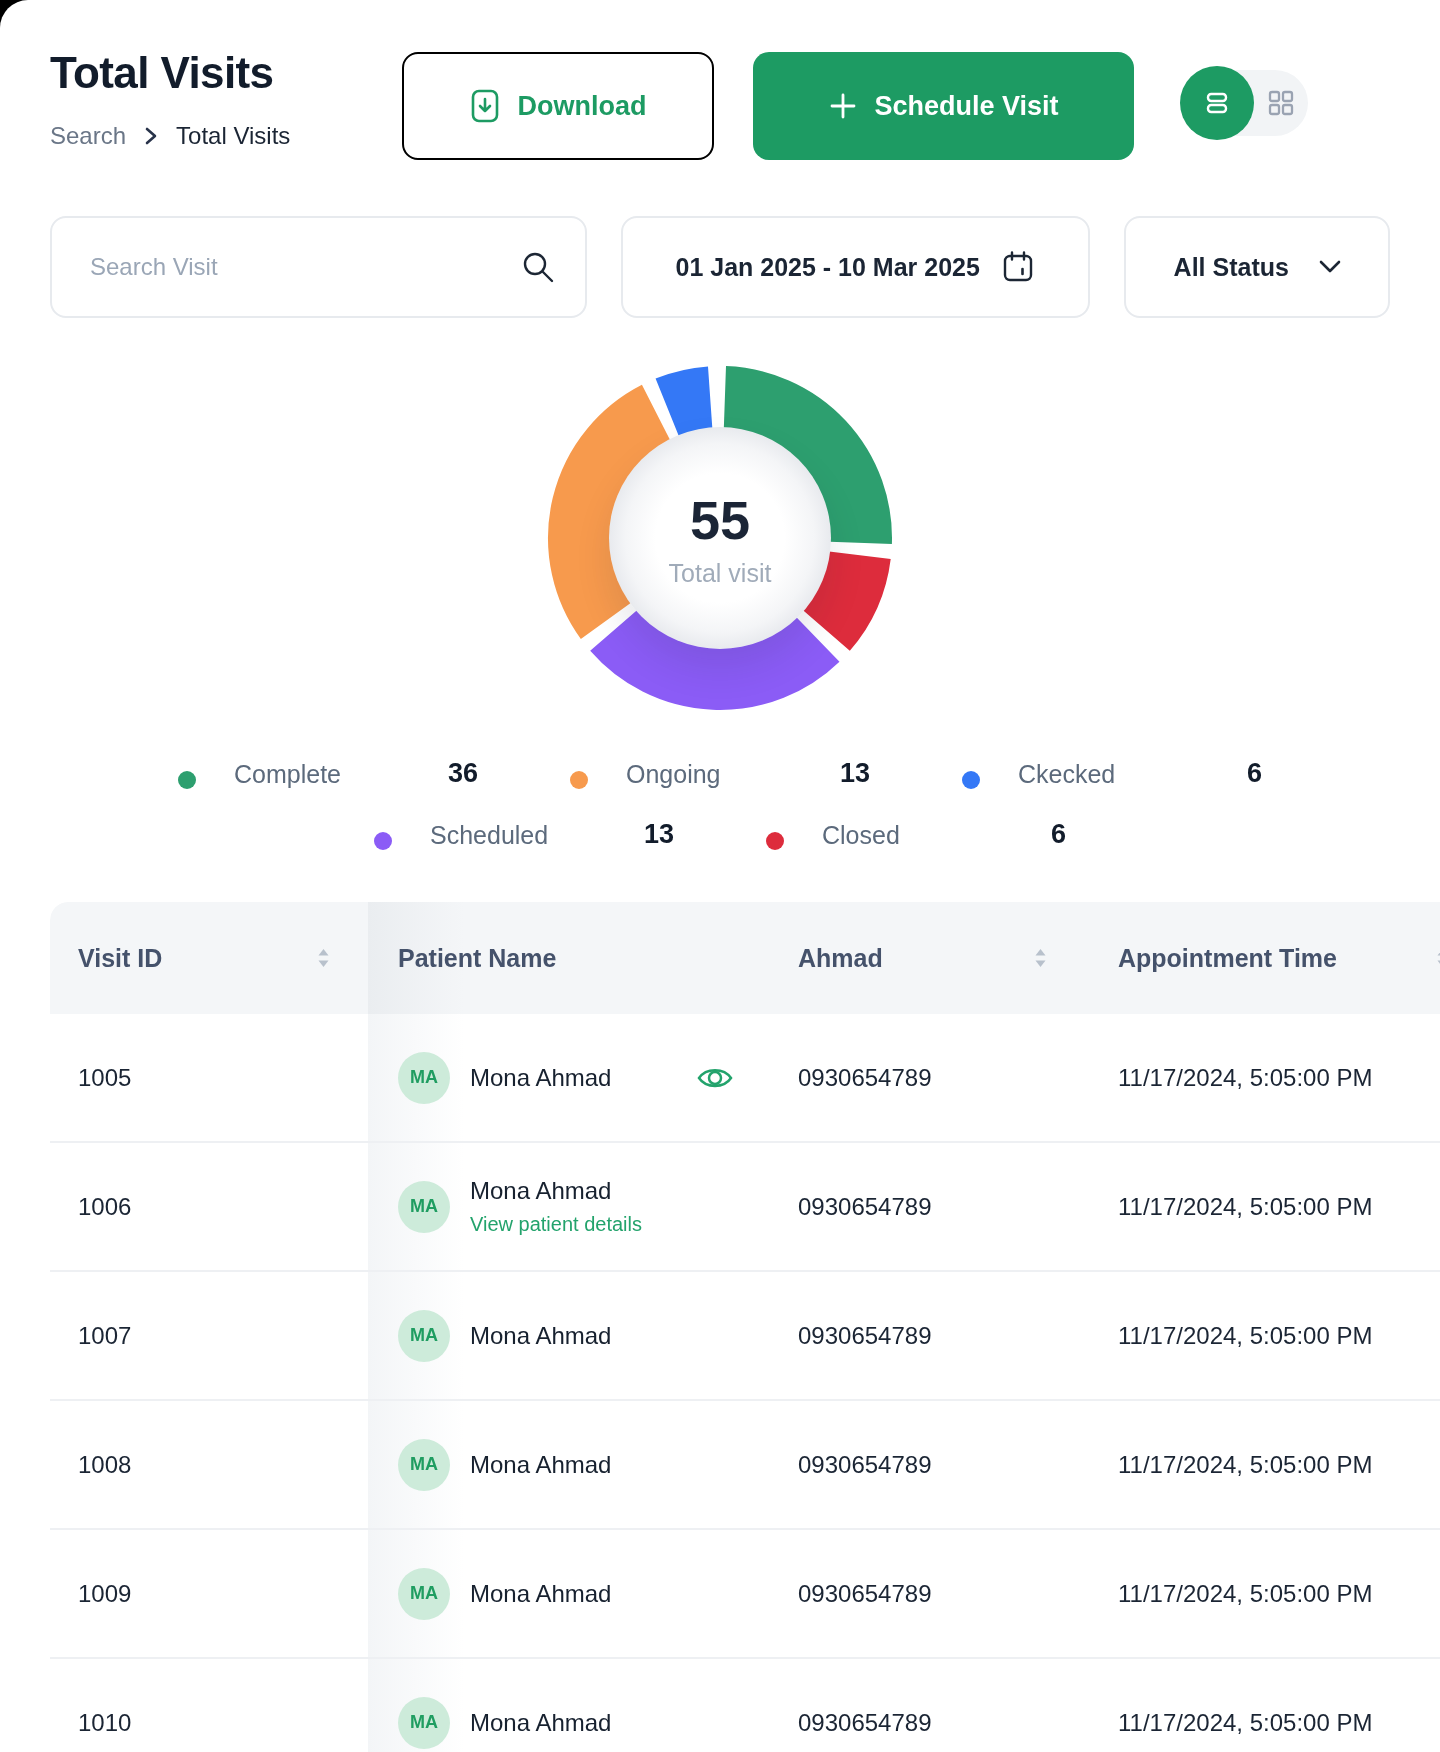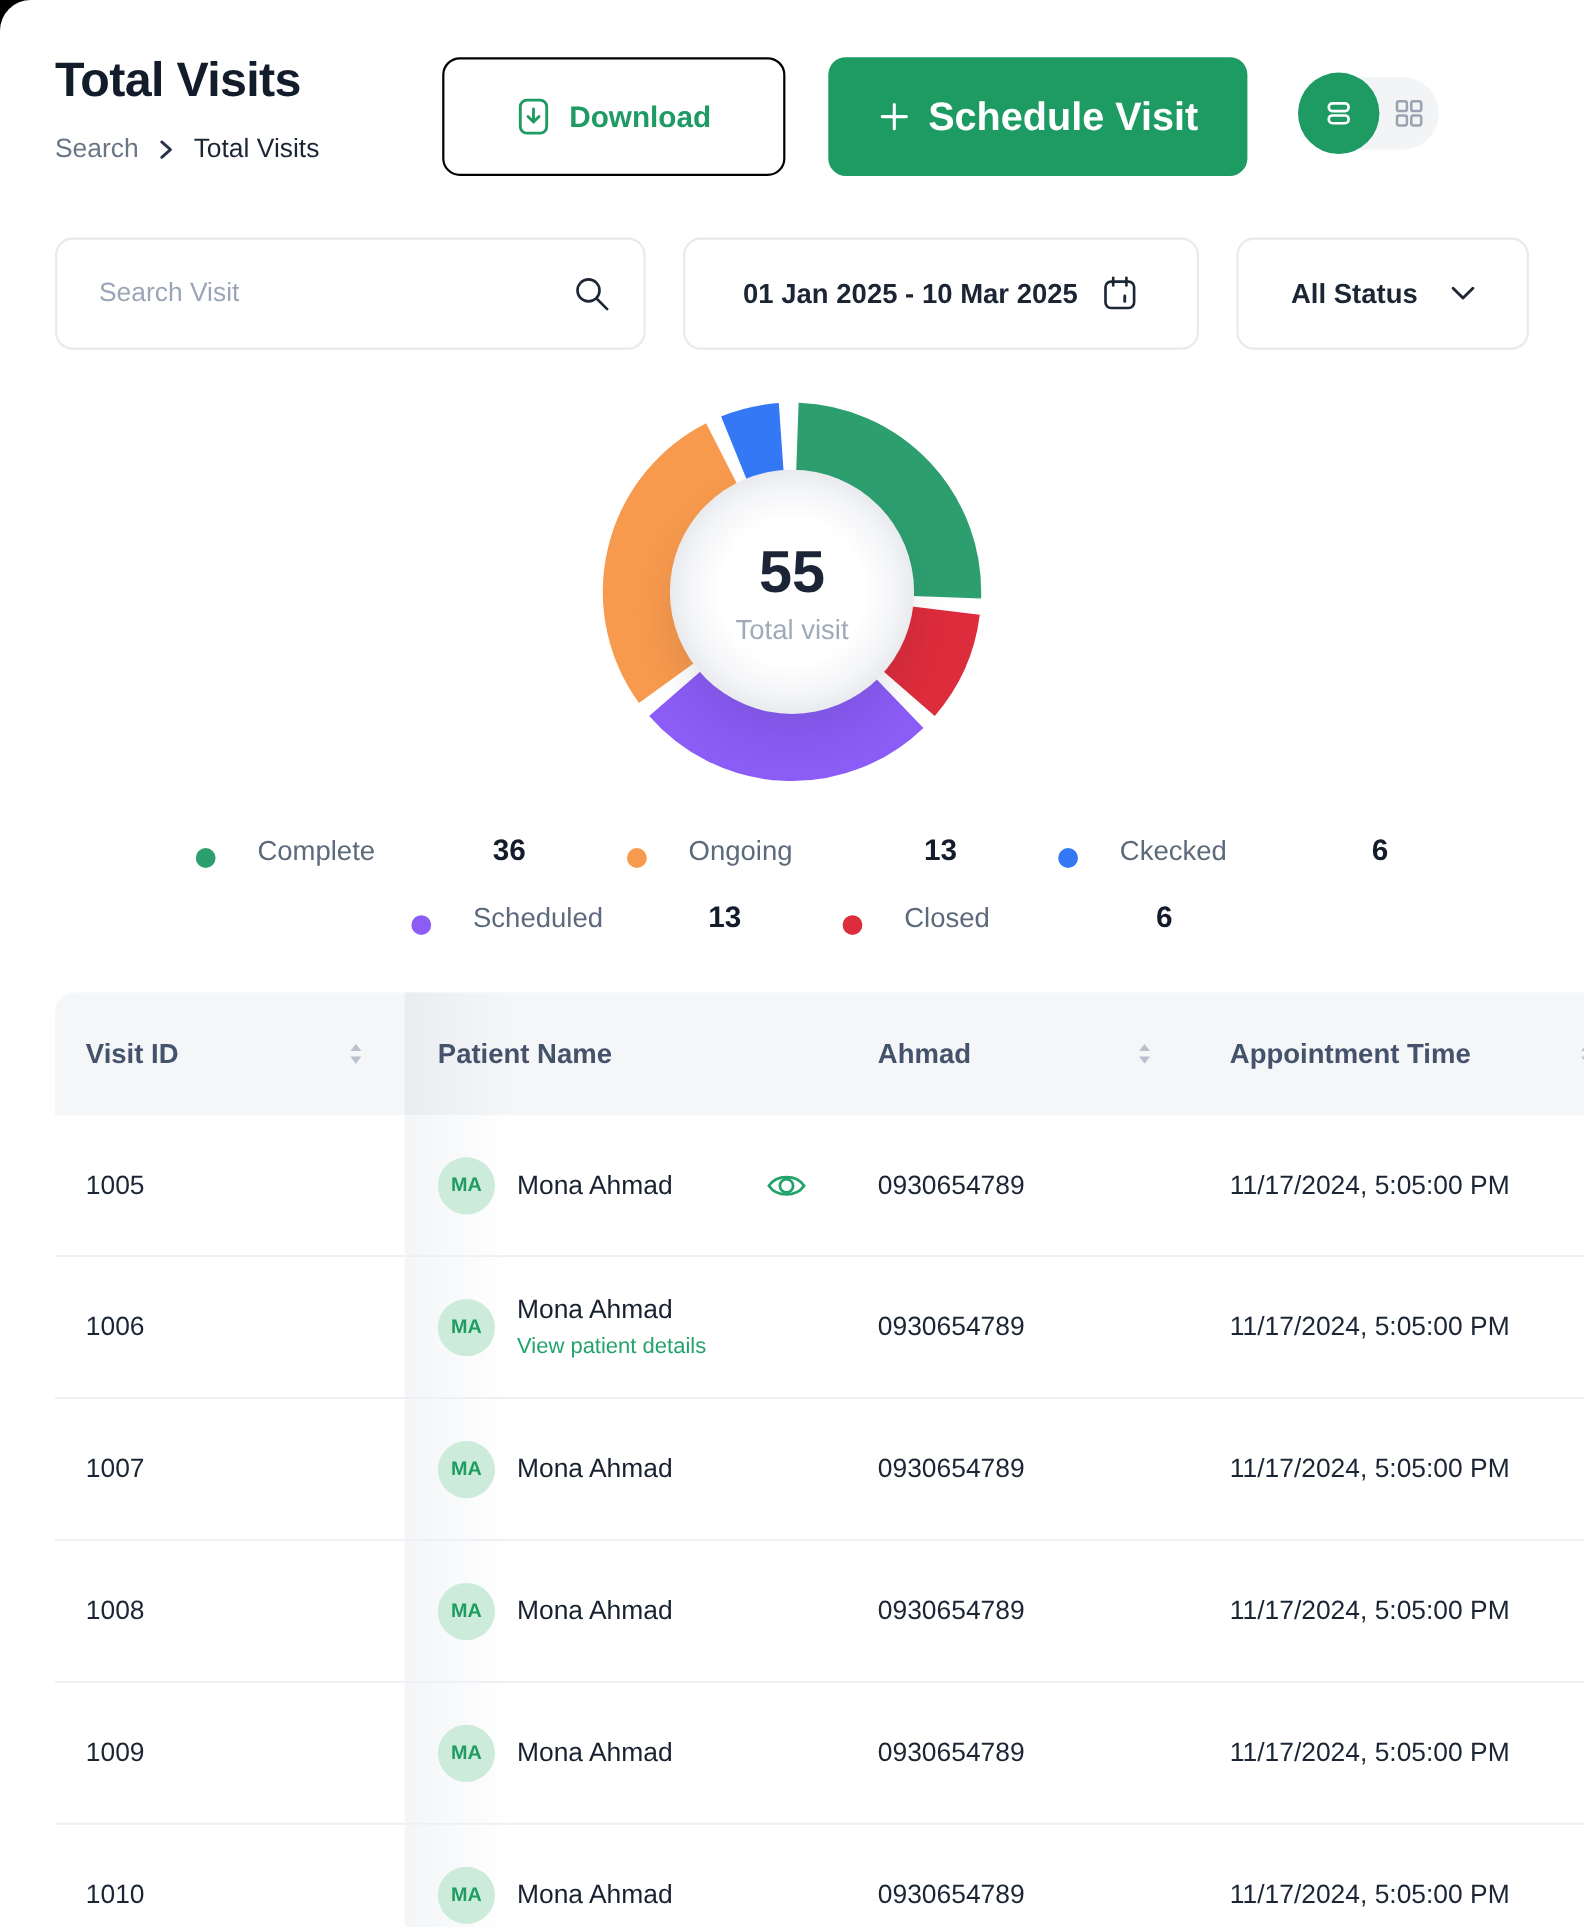--- a/index.html
+++ b/index.html
@@ -12,21 +12,21 @@
 
   
   .topbar { display:flex; align-items:flex-start; margin:48px 132px 0 50px; }
   .title-block { width:352px; }
   .page-title { font-size:44px; font-weight:700; color:#121c2b; letter-spacing:-0.6px; }
   .breadcrumb { display:flex; align-items:center; gap:18px; margin-top:24px; font-size:24px; }
   .crumb-muted { color:#6a7687; }
   .crumb-current { color:#1b2534; }
   .btn { display:flex; align-items:center; justify-content:center; height:108px; border-radius:16px; cursor:pointer; margin-top:4px; }
   .btn-outline { width:312px; border:2px solid #000000; background:#fff; color:#1d9b63; gap:18px; font-size:27px; font-weight:700; }
-  .btn-solid { width:381px; margin-left:39px; border:none; background:#1d9b63; color:#fff; gap:16px; font-size:36px; font-weight:700; }
+  .btn-solid { width:381px; margin-left:39px; border:none; background:#1d9b63; color:#fff; gap:16px; font-size:27px; font-weight:700; }
   .view-toggle { margin-left:auto; margin-top:22px; display:flex; align-items:center; width:126px; height:66px; background:#f2f4f6; border-radius:34px; }
   .toggle-active { width:74px; height:74px; margin-left:-2px; border-radius:50%; background:#1d9b63; display:flex; align-items:center; justify-content:center; border:none; cursor:pointer; flex:0 0 auto; }
   .toggle-grid { background:none; border:none; margin-left:12px; display:flex; cursor:pointer; }
 
   
   .filters { display:flex; gap:34px; margin:56px 50px 0; }
   .field { height:102px; border:2px solid #e7eaee; border-radius:16px; background:#fff; display:flex; align-items:center; }
   .search-field { width:542px; position:relative; }
   .search-field input { border:none; outline:none; width:100%; height:100%; padding:0 90px 0 38px; font-size:24px; color:#1b2534; font-family:"Liberation Sans",sans-serif; background:transparent; }
   .search-field input::placeholder { color:#9aa6b6; }

